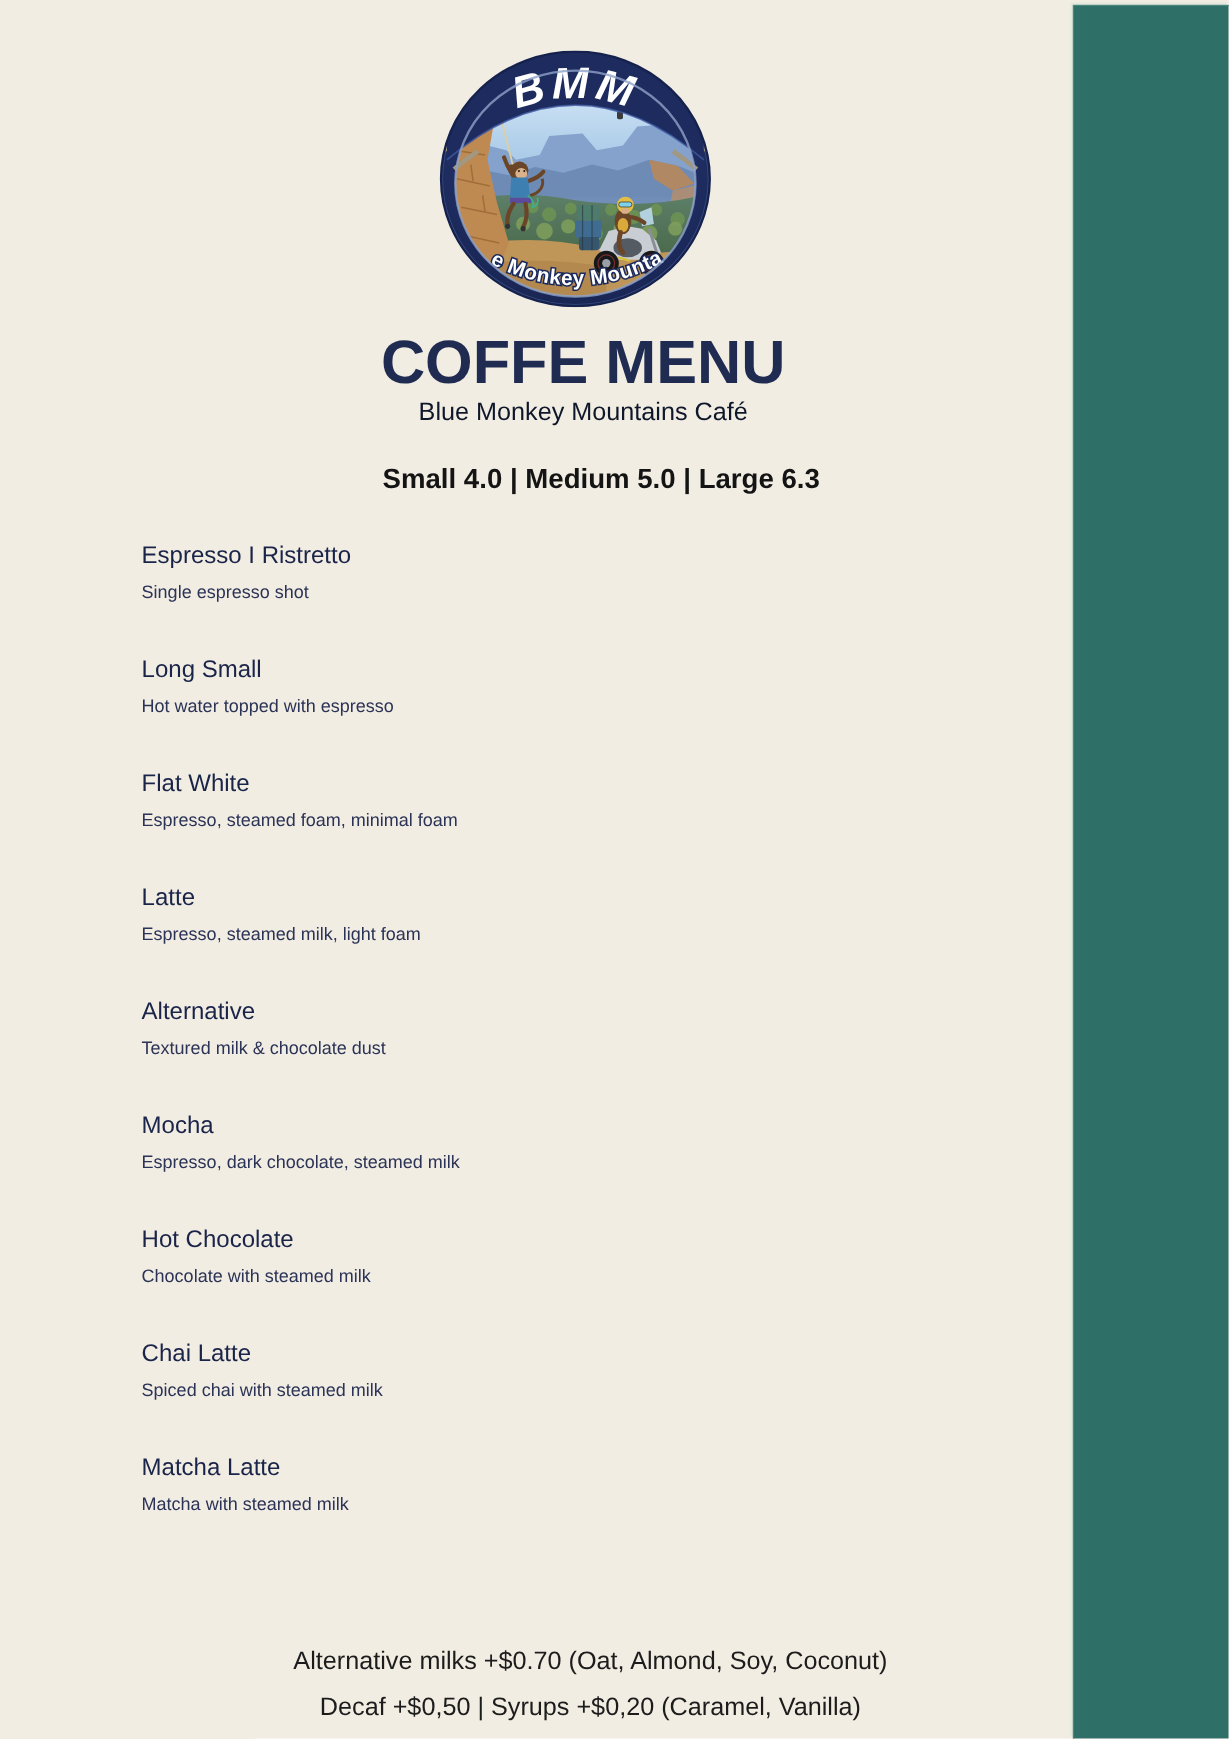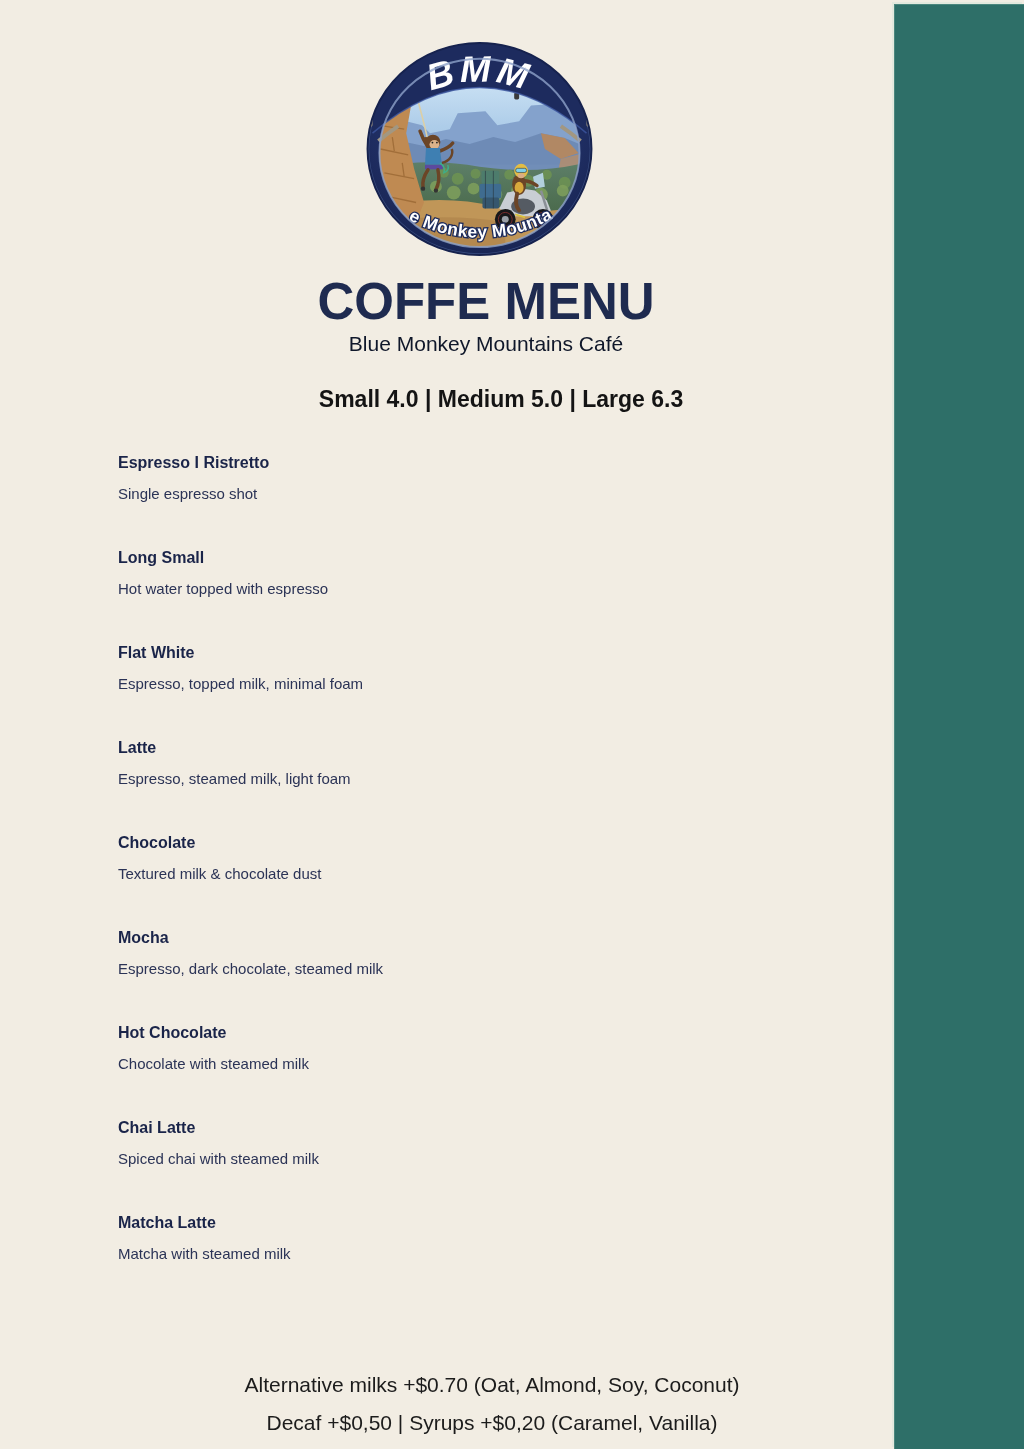--- a/index.html
+++ b/index.html
@@ -40,21 +40,21 @@
     position:absolute; top:386px; left:0; width:1002px;
     text-align:center;
     font-size:23px; font-weight:bold; color:#141414;
     line-height:1.2;
   }
   .menu-list {
     position:absolute; left:118px; top:449px; width:720px;
   }
   .menu-item { margin-bottom:36px; }
   .item-name {
-    font-size:16px; font-weight:bold; color:#1a2449;
+    font-size:20px; font-weight:normal; color:#1a2449;
     line-height:28px; margin-bottom:3px;
   }
   .item-desc {
     font-size:15px; color:#2b3356;
     line-height:28px;
   }
   .footer {
     position:absolute; top:1330px; left:0; width:984px;
     text-align:center;
     font-size:21px; color:#1c1c1c;
@@ -217,28 +217,28 @@
     <div class="menu-item">
       <div class="item-name">Espresso I Ristretto</div>
       <div class="item-desc">Single espresso shot</div>
     </div>
     <div class="menu-item">
       <div class="item-name">Long Small</div>
       <div class="item-desc">Hot water topped with espresso</div>
     </div>
     <div class="menu-item">
       <div class="item-name">Flat White</div>
-      <div class="item-desc">Espresso, topped milk, minimal foam</div>
+      <div class="item-desc">Espresso, steamed foam, minimal foam</div>
     </div>
     <div class="menu-item">
       <div class="item-name">Latte</div>
       <div class="item-desc">Espresso, steamed milk, light foam</div>
     </div>
     <div class="menu-item">
-      <div class="item-name">Chocolate</div>
+      <div class="item-name">Alternative</div>
       <div class="item-desc">Textured milk &amp; chocolate dust</div>
     </div>
     <div class="menu-item">
       <div class="item-name">Mocha</div>
       <div class="item-desc">Espresso, dark chocolate, steamed milk</div>
     </div>
     <div class="menu-item">
       <div class="item-name">Hot Chocolate</div>
       <div class="item-desc">Chocolate with steamed milk</div>
     </div>

